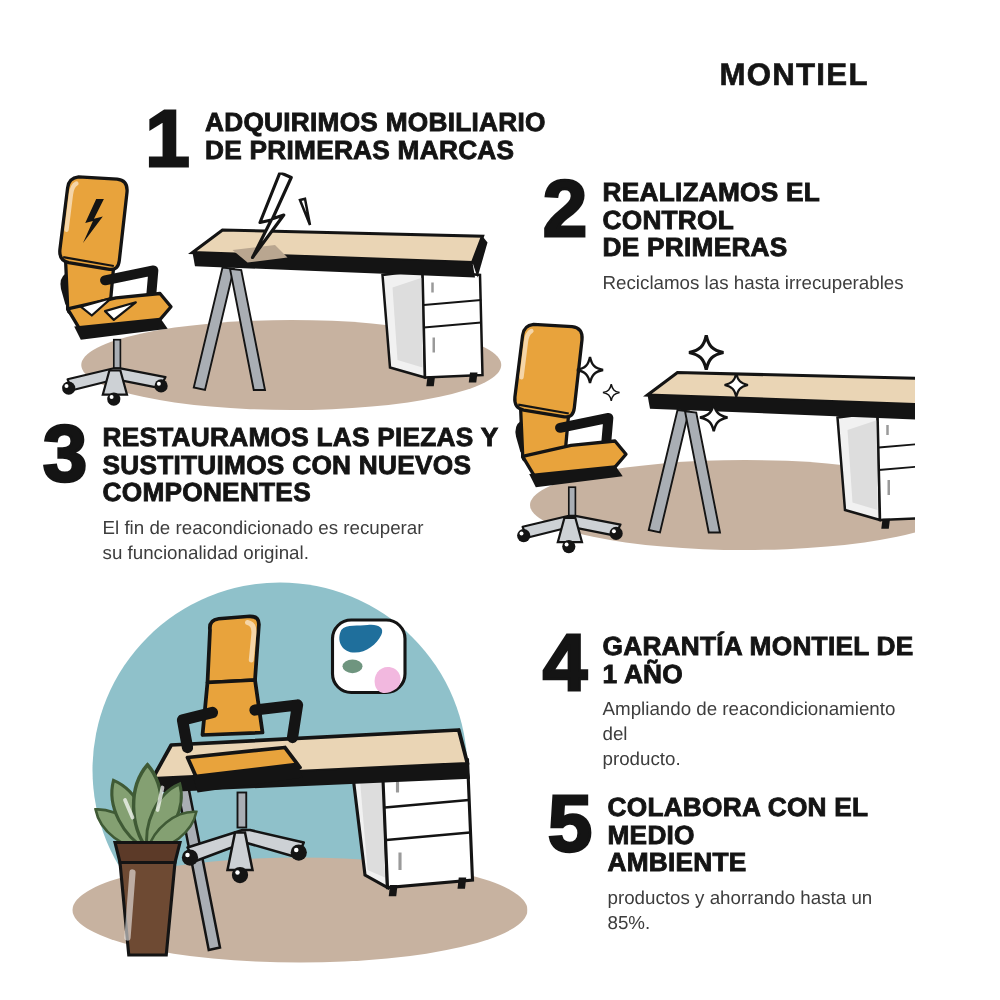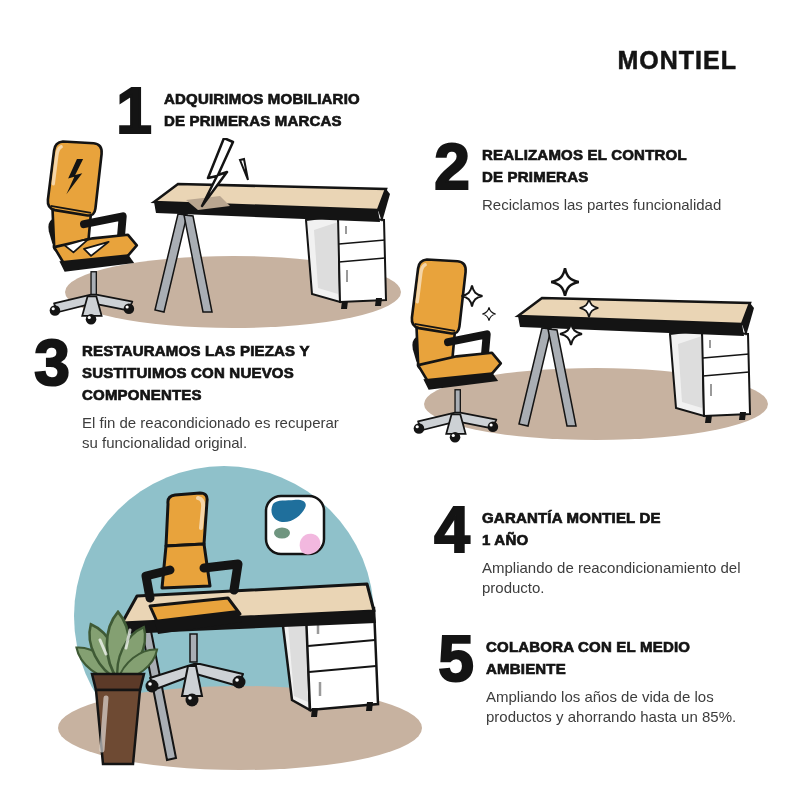--- a/index.html
+++ b/index.html
@@ -1,30 +1,30 @@
 <!DOCTYPE html>
 <html style="--background: #FFFFFF; --ink: #141414; --body-text: #3D3D3D; --chair-yellow: #E8A33C; --desk-tan: #EAD5B5; --ground-taupe: #C7B2A0; --impact-smudge: #B9A690; --metal: #A9AEB4; --metal-light: #CDD1D5; --pedestal-shade: #F1F1F1; --scene-teal: #8FC1CA; --frame-teal: #1F6F9C; --frame-green: #6F957F; --frame-pink: #F2B8DF; --plant-green: #84A072; --plant-green-dark: #3F5A35; --pot-brown: #6E4A33; --pot-rim: #5C3A28;"><head>
 <meta charset="utf-8">
 <style>
   html,body{margin:0;padding:0;background:#fff;}
   .canvas{
     position:relative;width:732px;height:800px;background:var(--background,#fff);
-    font-family:"Liberation Sans",sans-serif;overflow:hidden;color:var(--ink,#141414);padding-left:42px;
+    font-family:"Liberation Sans",sans-serif;overflow:hidden;color:var(--ink,#141414);
   }
   .logo{
     position:absolute;top:46px;right:37px;font-size:25px;font-weight:700;
     letter-spacing:1px;color:var(--ink,#141414);-webkit-text-stroke:.5px currentColor;
   }
   .step{position:absolute;display:flex;align-items:flex-start;gap:8px;}
   .step-number{
     width:46px;flex:0 0 46px;text-align:center;font-size:64px;font-weight:700;
     line-height:50px;letter-spacing:-2px;-webkit-text-stroke:2.2px currentColor;
   }
   .step-text{padding-top:2px;}
-  .step-title{font-size:15px;font-weight:700;line-height:22px;letter-spacing:.2px;
+  .step-title{font-size:21px;font-weight:700;line-height:22px;letter-spacing:.2px;
     -webkit-text-stroke:.7px currentColor;}
   .step-body{margin-top:7px;font-size:15px;line-height:20px;color:var(--body-text,#3d3d3d);}
   .scene{position:absolute;}
   #scene-a{left:28px;top:138px;width:385px;height:198px;}
   #scene-b{left:398px;top:246px;width:388px;height:202px;}
   #scene-c{left:42px;top:458px;width:380px;height:322px;}
 </style>
 </head>
 <body>
 
@@ -85,21 +85,21 @@
   </div>
 
   <div class="step" style="left:428px;top:142px;">
     <div class="step-number">2</div>
     <div class="step-text">
       <div class="step-title">
         <div>REALIZAMOS EL CONTROL</div>
         <div>DE PRIMERAS</div>
       </div>
       <div class="step-body">
-        <div>Reciclamos las partes funcionalidad</div>
+        <div>Reciclamos las hasta irrecuperables</div>
       </div>
     </div>
   </div>
 
   <div class="step" style="left:28px;top:338px;">
     <div class="step-number">3</div>
     <div class="step-text">
       <div class="step-title">
         <div>RESTAURAMOS LAS PIEZAS Y</div>
         <div>SUSTITUIMOS CON NUEVOS</div>
@@ -127,21 +127,20 @@
   </div>
 
   <div class="step" style="left:432px;top:634px;">
     <div class="step-number">5</div>
     <div class="step-text">
       <div class="step-title">
         <div>COLABORA CON EL MEDIO</div>
         <div>AMBIENTE</div>
       </div>
       <div class="step-body">
-        <div>Ampliando los años de vida de los</div>
         <div>productos y ahorrando hasta un 85%.</div>
       </div>
     </div>
   </div>
 
   <svg id="scene-a" class="scene" viewBox="0 0 385 198">
     <ellipse cx="205" cy="154" rx="168" ry="36" fill="var(--ground-taupe,#C7B2A0)"></ellipse>
     <polygon points="284,64 296,140 320,148 292,64" fill="#D9D9D9"></polygon>
     <use href="#desk-side" transform="translate(126,44)"></use>
     <polygon points="158,62 192,58 202,68 170,72" fill="var(--impact-smudge,#B9A690)"></polygon>

